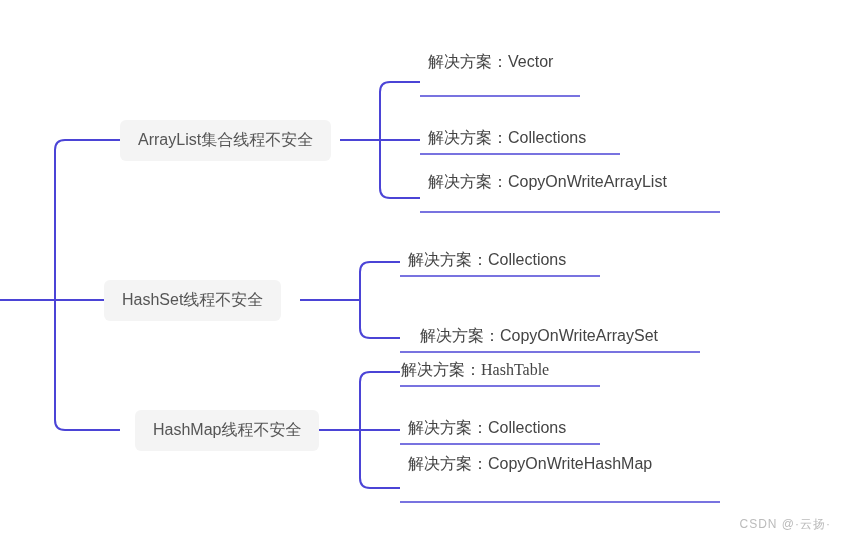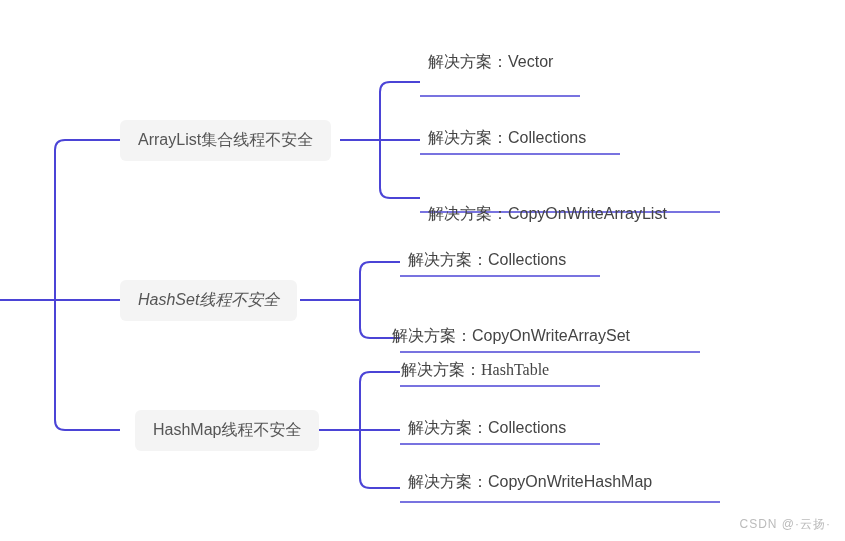--- a/index.html
+++ b/index.html
@@ -71,27 +71,27 @@
   <path d="M 310 430 L 360 430" stroke="#4b44d6" stroke-width="2" fill="none"></path>
   <path d="M 360 430 L 360 382 Q 360 372 370 372 L 400 372" stroke="#4b44d6" stroke-width="2" fill="none"></path>
   <path d="M 360 430 L 400 430" stroke="#4b44d6" stroke-width="2" fill="none"></path>
   <path d="M 360 430 L 360 478 Q 360 488 370 488 L 400 488" stroke="#4b44d6" stroke-width="2" fill="none"></path>
   <line x1="400" y1="386" x2="600" y2="386" stroke="#4b44d6" stroke-width="1.5"></line>
   <line x1="400" y1="444" x2="600" y2="444" stroke="#4b44d6" stroke-width="1.5"></line>
   <line x1="400" y1="502" x2="720" y2="502" stroke="#4b44d6" stroke-width="1.5"></line>
 </svg>
 
 <div class="node" style="left:120px; top:120px;">ArrayList集合线程不安全</div>
-<div class="node" style="left:120px; top:280px;font-style:italic;">HashSet线程不安全</div>
+<div class="node" style="left:104px; top:280px;">HashSet线程不安全</div>
 <div class="node" style="left:135px; top:410px;">HashMap线程不安全</div>
 
 <div class="leaf" style="left:428px; top:48px;">解决方案：Vector</div>
 <div class="leaf" style="left:428px; top:124px;">解决方案：Collections</div>
-<div class="leaf" style="left:428px; top:200px;">解决方案：CopyOnWriteArrayList</div>
+<div class="leaf" style="left:428px; top:168px;">解决方案：CopyOnWriteArrayList</div>
 
 <div class="leaf" style="left:408px; top:246px;">解决方案：Collections</div>
-<div class="leaf" style="left:392px; top:322px;">解决方案：CopyOnWriteArraySet</div>
+<div class="leaf" style="left:420px; top:322px;">解决方案：CopyOnWriteArraySet</div>
 
 <div class="leaf" style="left:401px; top:356px;font-family:Liberation Serif, serif;">解决方案：HashTable</div>
 <div class="leaf" style="left:408px; top:414px;">解决方案：Collections</div>
-<div class="leaf" style="left:408px; top:468px;">解决方案：CopyOnWriteHashMap</div>
+<div class="leaf" style="left:408px; top:450px;">解决方案：CopyOnWriteHashMap</div>
 
 <div class="watermark">CSDN @·云扬·</div>
 
 </body></html>

